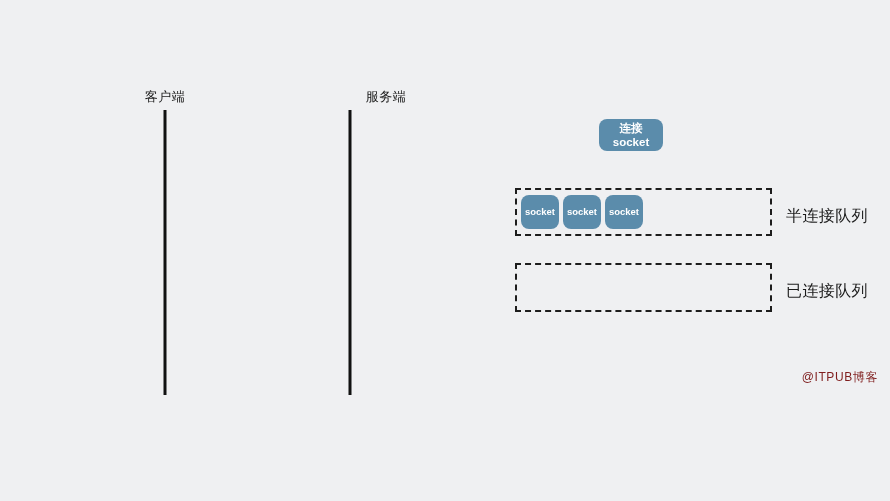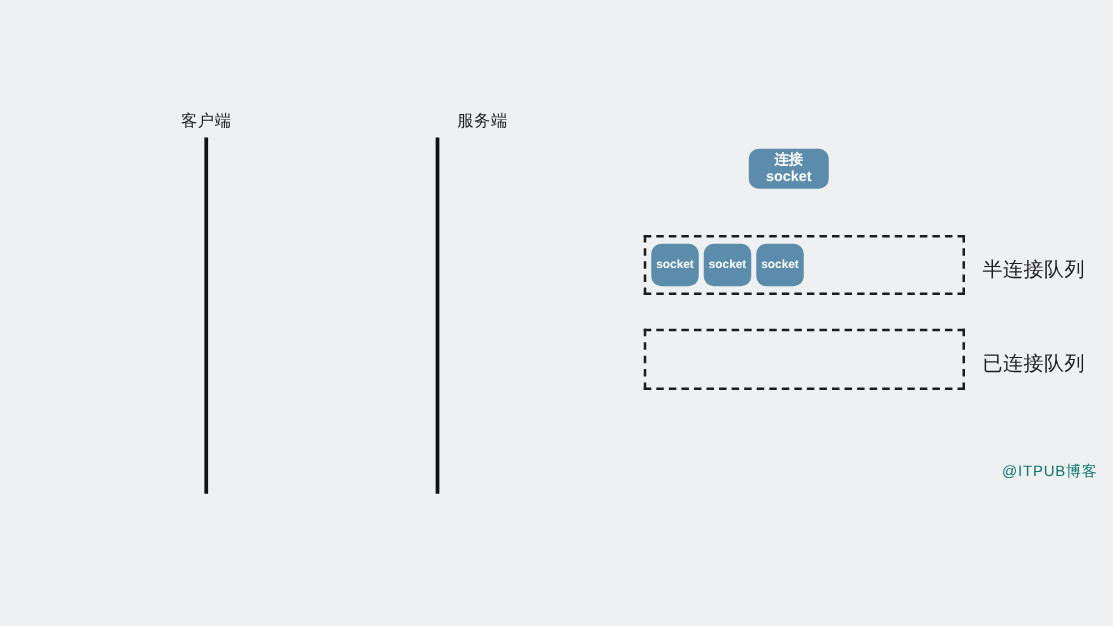--- a/index.html
+++ b/index.html
@@ -112,14 +112,14 @@
     </div>
     <div class="sock-box queue-sock" style="left: 563px; top: 195px; width: 38px; height: 34px; background: rgb(91, 140, 171);">
       <span class="ln">socket</span>
     </div>
     <div class="sock-box queue-sock" style="left: 605px; top: 195px; width: 38px; height: 34px; background: rgb(91, 140, 171);">
       <span class="ln">socket</span>
     </div>
     <div class="queue-label" style="left: 786px; top: 206px;">半连接队列</div>
     <div class="queue-box" style="left: 515px; top: 263px; width: 257px; height: 49px;"></div>
     <div class="queue-label" style="left: 786px; top: 281px;">已连接队列</div>
-    <div class="watermark" style="color: #0f766e;">@ITPUB博客</div>
+    <div class="watermark" style="color: #7f1d1d;">@ITPUB博客</div>
   </div>
 
 </body></html>

